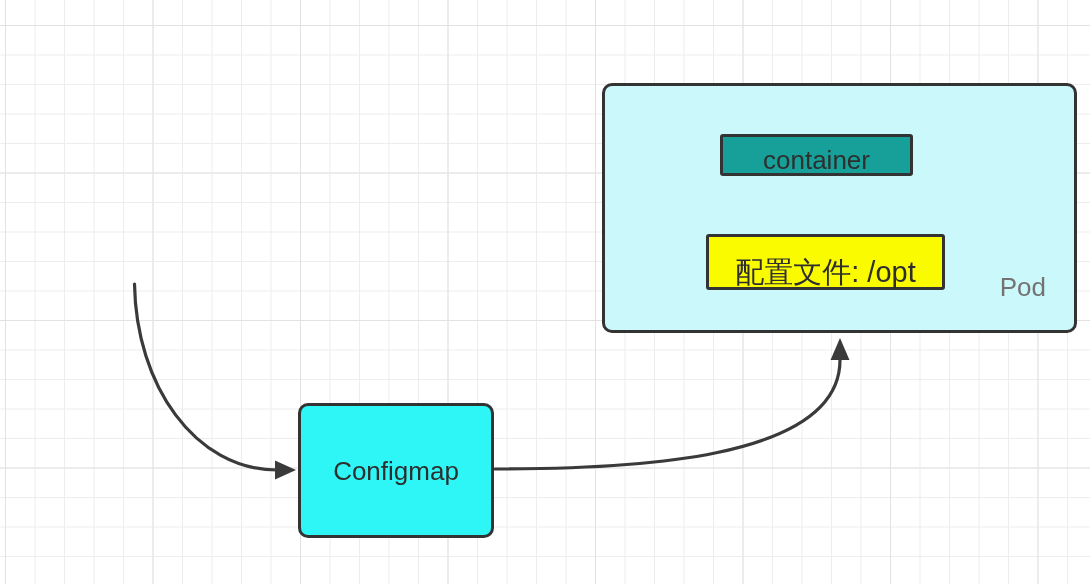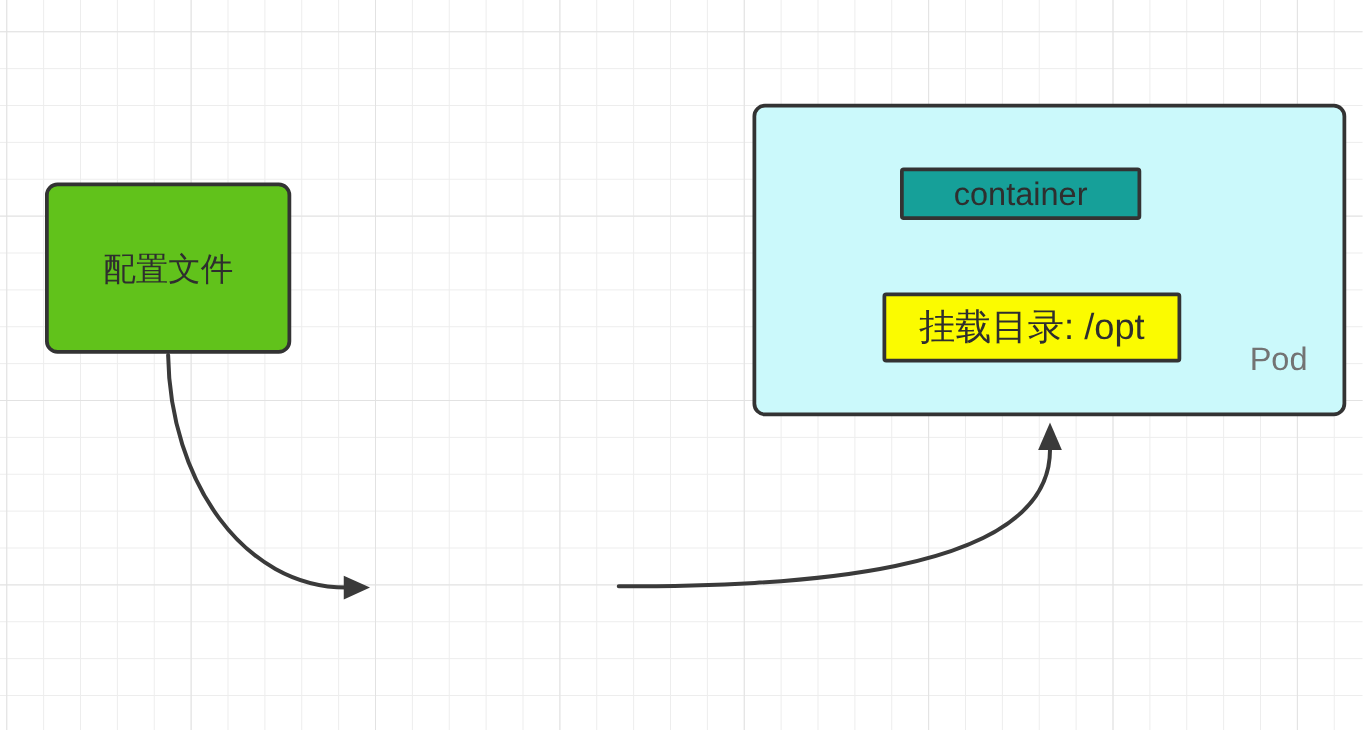--- a/index.html
+++ b/index.html
@@ -20,21 +20,21 @@
   }
   .shape{
     position:absolute;
     box-sizing:border-box;
     border:3px solid #333333;
     display:flex;
     align-items:center;
     justify-content:center;
   }
   .rounded{ border-radius:10px; }
-  .small-round{ border-radius:3px; }
+  .small-round{ border-radius:3px;align-items:flex-end; }
   .shape-label{
     color:#2e2e2e;
     font-size:26px;
     line-height:1;
     white-space:nowrap;
   }
   #node-config-file{ left:36px;  top:146px; width:197px; height:137px; background:#61C21B; }
   #node-configmap  { left:298px; top:403px; width:196px; height:135px; background:#2EF6F6; }
   #node-pod        { left:602px; top:83px;  width:475px; height:250px; background:#CBF9FB;
                      justify-content:flex-start; align-items:flex-start; }
@@ -65,31 +65,31 @@
     <g>
       <path d="M134.5,284 C136,385 195,470 277,470" fill="none" stroke="#3a3a3a" stroke-width="3.2" stroke-linecap="round"></path>
       <polygon points="296,470 275,460.5 275,479.5" fill="#3a3a3a"></polygon>
     </g>
     <g>
       <path d="M495,469 C625,469 840,462 840,360" fill="none" stroke="#3a3a3a" stroke-width="3.2" stroke-linecap="round"></path>
       <polygon points="840,338 830.5,360 849.5,360" fill="#3a3a3a"></polygon>
     </g>
   </svg>
 
-  <div class="shape rounded" id="node-config-file">
-    <span class="shape-label">配置文件</span>
+
+  <div class="shape rounded" id="node-configmap">
+    <span class="shape-label">Configmap</span>
   </div>
-
 
   <div class="shape rounded" id="node-pod">
 
     <div class="shape small-round" id="node-container">
       <span class="shape-label">container</span>
     </div>
 
     <div class="shape small-round" id="node-mount-dir">
-      <span class="shape-label">挂载目录: /opt</span>
+      <span class="shape-label">配置文件: /opt</span>
     </div>
 
     <span class="pod-label">Pod</span>
   </div>
 
 </div>
 
 </body></html>

